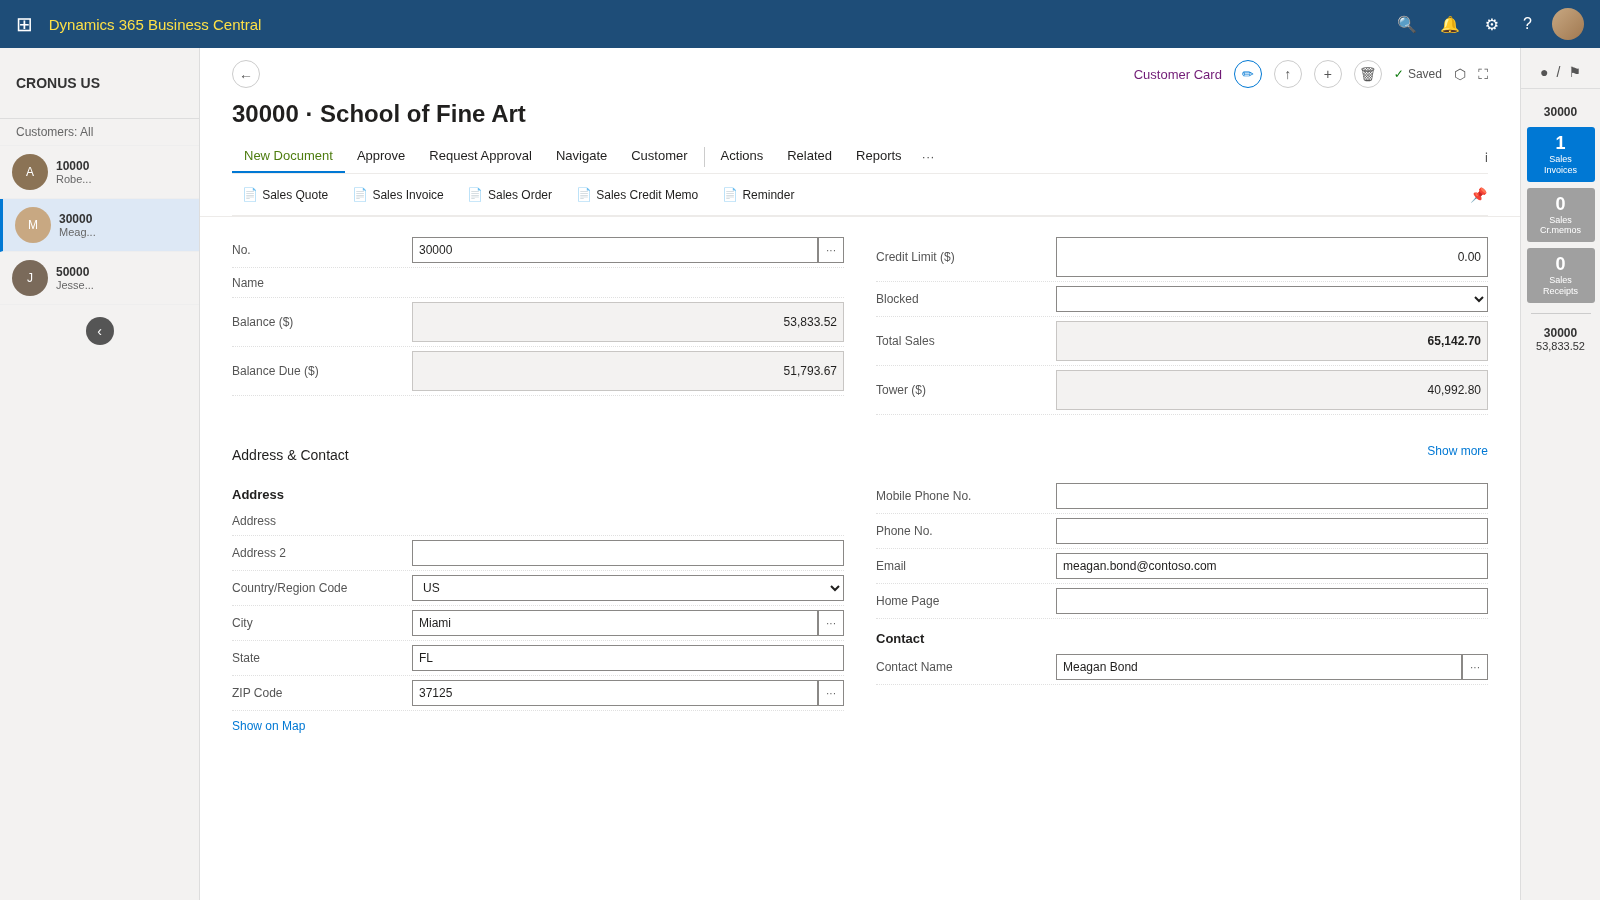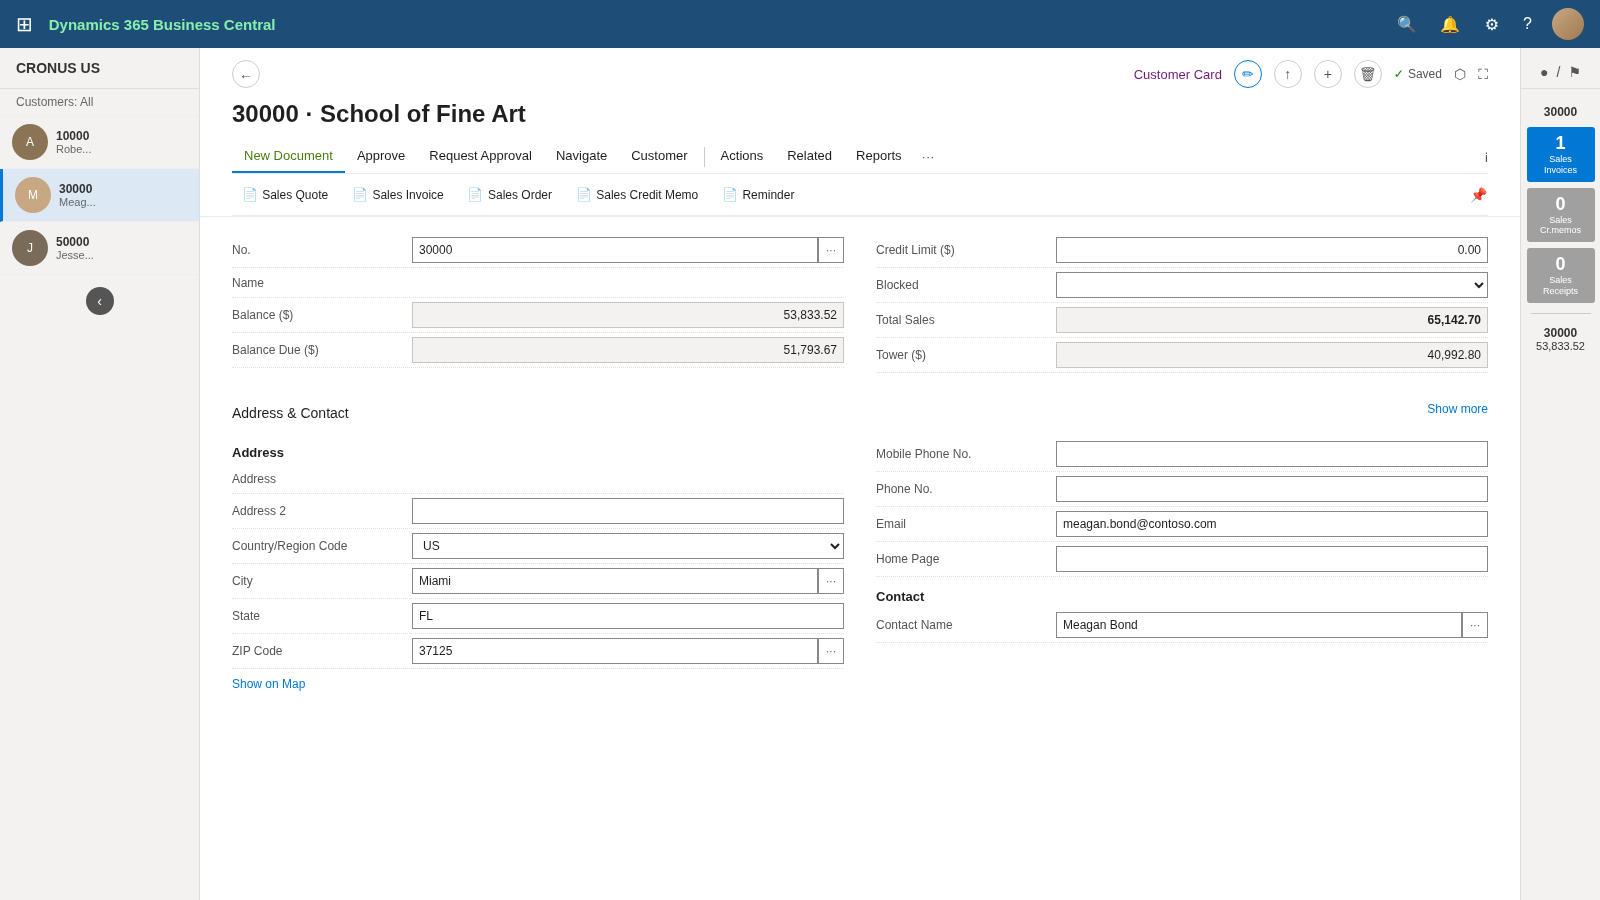--- a/index.html
+++ b/index.html
@@ -4,32 +4,32 @@
   <style>
     * { box-sizing: border-box; margin: 0; padding: 0; }
     body { font-family: 'Segoe UI', Arial, sans-serif; font-size: 13px; background: #e8e8e8; width: 1600px; height: 900px; overflow: hidden; position: relative; }
 
     
     .top-nav {
       position: absolute; top: 0; left: 0; right: 0; height: 48px;
       background: #1e4d78; display: flex; align-items: center; padding: 0 16px; gap: 16px; z-index: 100;
     }
     .top-nav-grid { color: white; font-size: 20px; cursor: pointer; }
-    .top-nav-title { color: #86efac; font-size: 15px; font-weight: 700; }
+    .top-nav-title { color: #fde047; font-size: 15px; font-weight: 400; }
     .top-nav-spacer { flex: 1; }
     .top-nav-icon { color: white; font-size: 16px; cursor: pointer; margin: 0 4px; }
     .top-nav-avatar { width: 32px; height: 32px; border-radius: 50%; background: #c8a882; overflow: hidden; cursor: pointer; }
     .avatar-img { width: 100%; height: 100%; background: linear-gradient(135deg, #c8a882, #a07850); }
 
     
     .sidebar {
       position: absolute; top: 48px; left: 0; width: 200px; bottom: 0;
       background: #f3f2f1; border-right: 1px solid #ddd;
     }
-    .sidebar-header { padding: 12px 16px; font-size: 14px; font-weight: 600; color: #333; border-bottom: 1px solid #ddd; }
+    .sidebar-header { padding: 27px 16px; font-size: 14px; font-weight: 600; color: #333; border-bottom: 1px solid #ddd; }
     .sidebar-sub { padding: 6px 16px; font-size: 12px; color: #666; border-bottom: 1px solid #eee; }
     .sidebar-item { display: flex; align-items: center; padding: 8px 12px; cursor: pointer; border-bottom: 1px solid #eee; gap: 8px; }
     .sidebar-item.active { background: #dde8f5; border-left: 3px solid #0078d4; }
     .sidebar-item .avatar-small { width: 36px; height: 36px; border-radius: 50%; flex-shrink: 0; }
     .sidebar-item-info { flex: 1; min-width: 0; }
     .sidebar-item-name { font-size: 12px; font-weight: 600; color: #333; white-space: nowrap; overflow: hidden; text-overflow: ellipsis; }
     .sidebar-item-sub { font-size: 11px; color: #666; white-space: nowrap; overflow: hidden; text-overflow: ellipsis; }
 
     
     .right-panel {
@@ -88,21 +88,21 @@
     
     .form-content { padding: 16px 32px 32px 32px; }
 
     
     .form-section { margin-bottom: 24px; }
     .form-grid { display: grid; grid-template-columns: 1fr 1fr; gap: 0 32px; }
     .form-row { display: flex; align-items: center; min-height: 30px; border-bottom: 1px dotted #e0e0e0; padding: 4px 0; }
     .form-label { width: 180px; font-size: 12px; color: #555; flex-shrink: 0; }
     .form-value { flex: 1; }
     .form-input { width: 100%; height: 26px; border: 1px solid #8a8886; padding: 2px 6px; font-size: 12px; font-family: inherit; color: #201f1e; background: white; }
-    .form-input-num { width: 100%; height: 26px; border: 1px solid #8a8886; padding: 2px 6px; font-size: 12px; font-family: inherit; color: #201f1e; background: white; text-align: right; }
+    .form-input-num { width: 100%; height: 40px; border: 1px solid #8a8886; padding: 2px 6px; font-size: 12px; font-family: inherit; color: #201f1e; background: white; text-align: right; }
     .form-input-shaded { background: #f3f2f1; border: 1px solid #c8c6c4; }
     .form-input-select { width: 100%; height: 26px; border: 1px solid #8a8886; padding: 2px 6px; font-size: 12px; font-family: inherit; color: #201f1e; background: white; }
     .form-ellipsis { width: 26px; height: 26px; border: 1px solid #8a8886; display: flex; align-items: center; justify-content: center; cursor: pointer; font-size: 10px; background: white; flex-shrink: 0; color: #555; }
     .form-input-with-btn { display: flex; }
 
     
     .section-title { font-size: 14px; font-weight: 400; color: #201f1e; margin-bottom: 8px; margin-top: 16px; }
     .section-header { display: flex; align-items: center; justify-content: space-between; margin-bottom: 8px; margin-top: 16px; }
     .show-more-link { font-size: 12px; color: #0078d4; cursor: pointer; }
 

